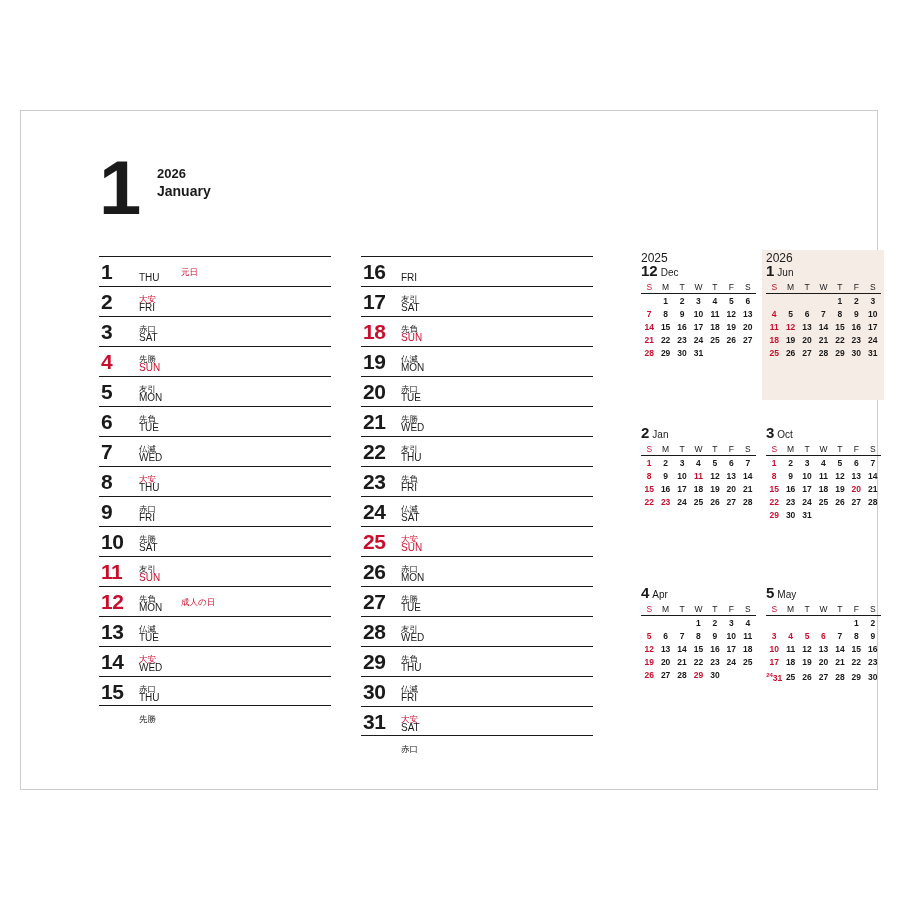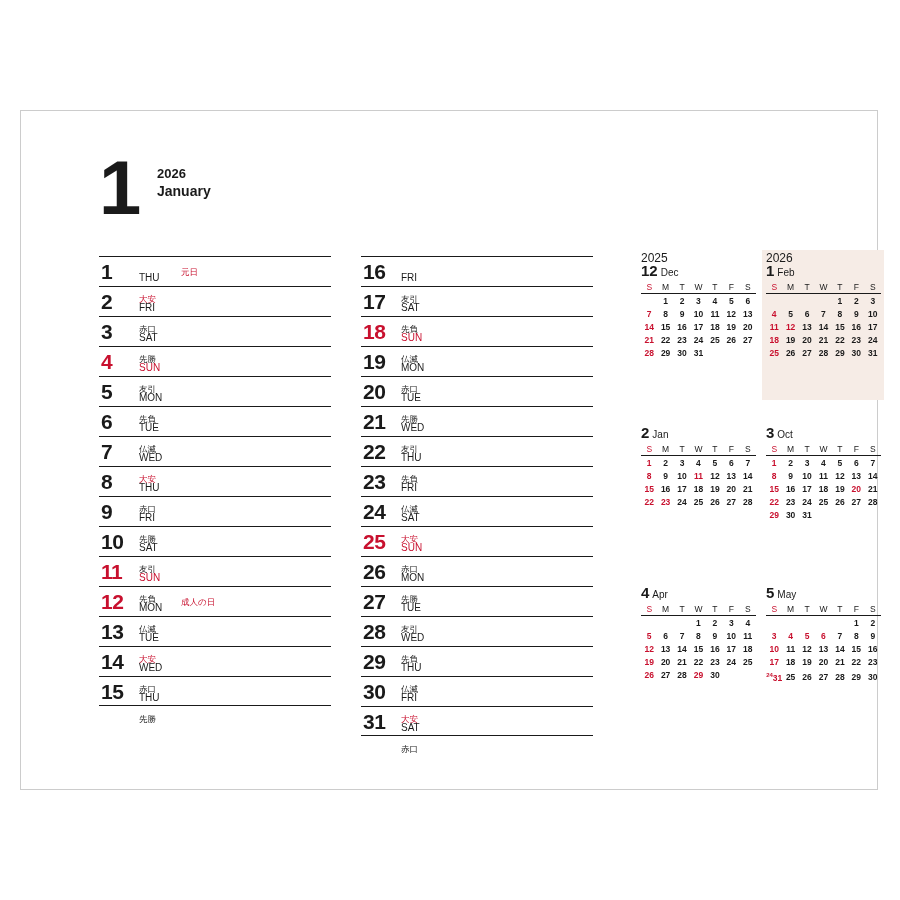--- a/index.html
+++ b/index.html
@@ -431,21 +431,21 @@
                   <td></td>
                 </tr>
               </tbody>
             </table>
           </div>
         </div>
         <div class="mini col1 row0">
           <div class="hl-bg"></div>
           <div class="mini-inner">
             <div class="mini-yr">2026</div>
-            <div class="mini-title"><span class="mnum">1</span><span>Feb</span></div>
+            <div class="mini-title"><span class="mnum">1</span><span>Jun</span></div>
             <table class="mtab">
               <thead>
                 <tr>
                   <th class="sun">S</th>
                   <th>M</th>
                   <th>T</th>
                   <th>W</th>
                   <th>T</th>
                   <th>F</th>
                   <th>S</th>

